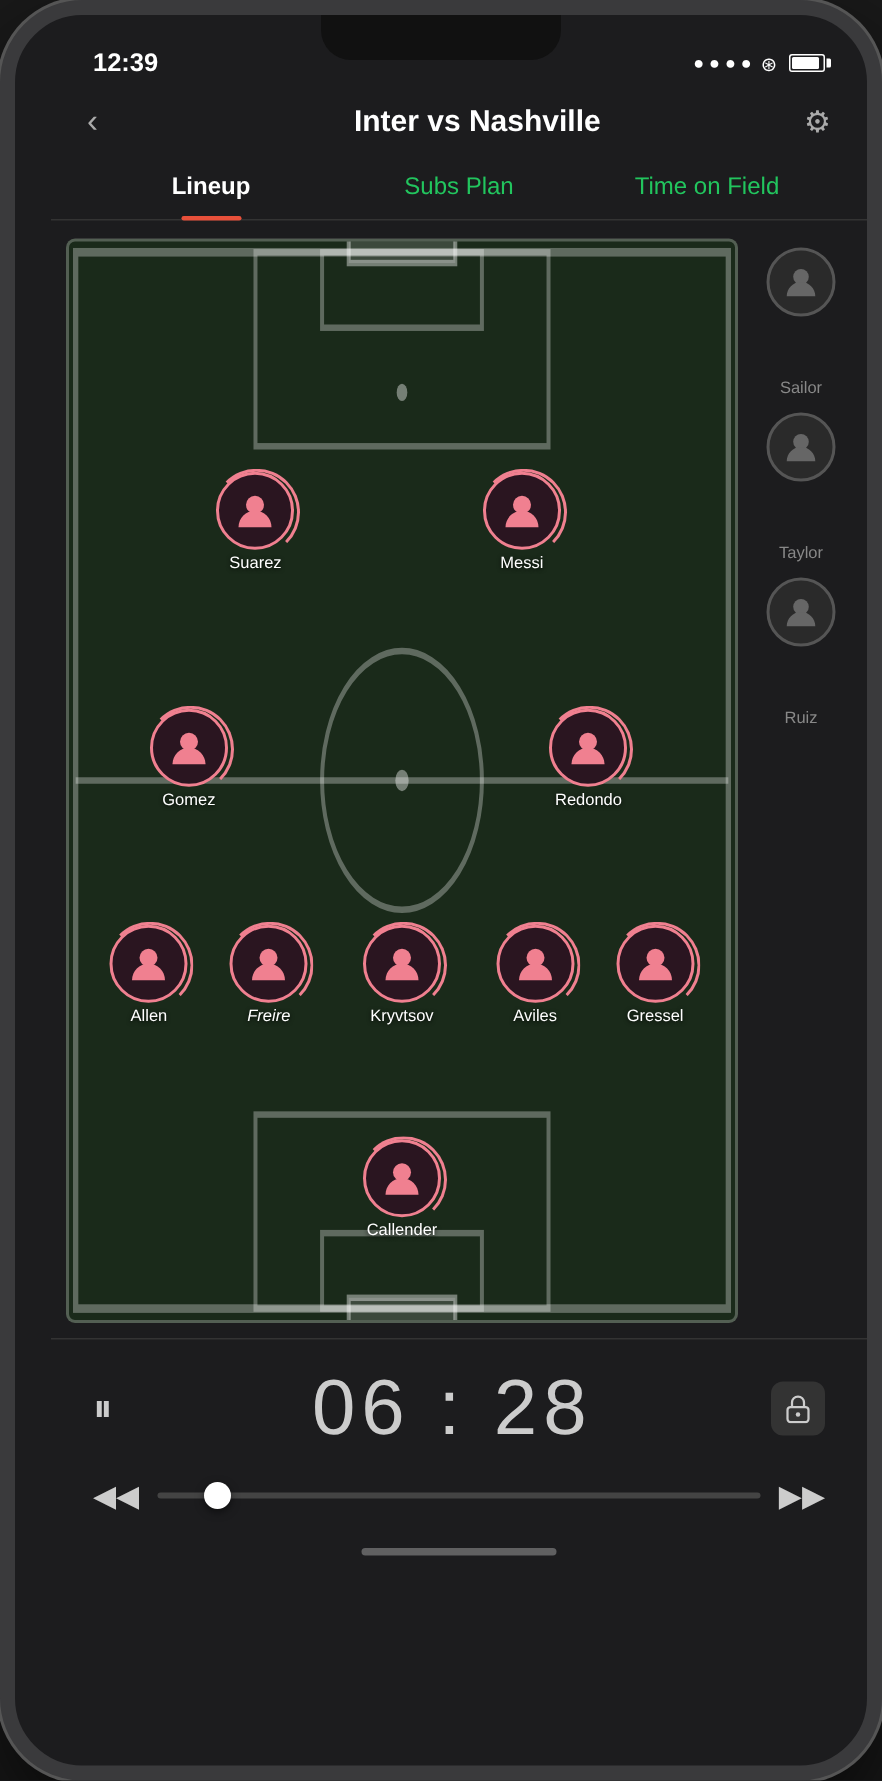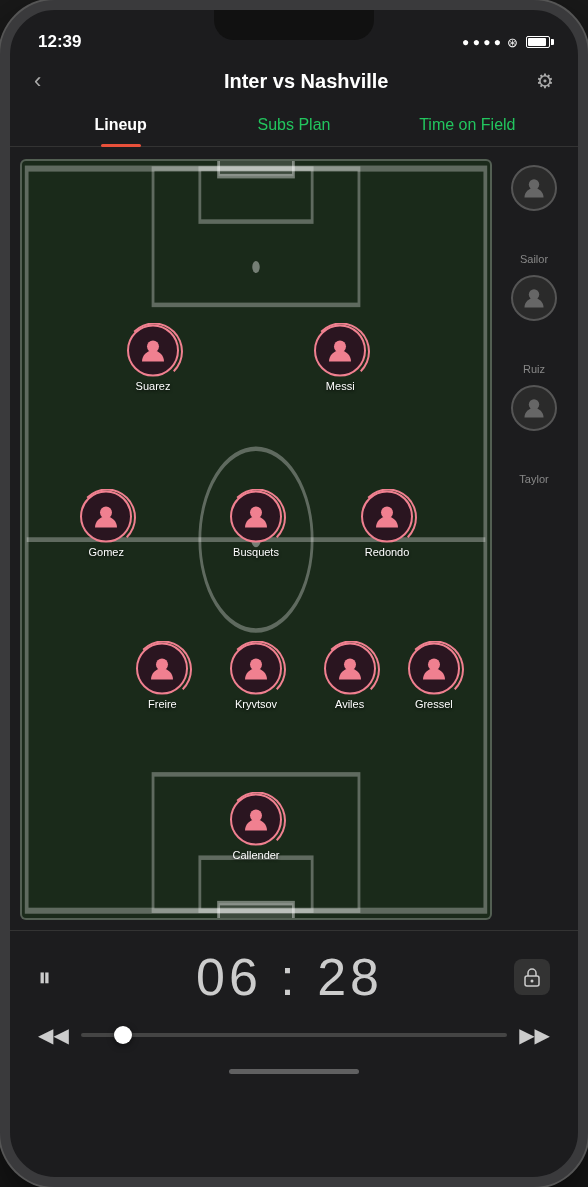--- a/index.html
+++ b/index.html
@@ -13,20 +13,21 @@
     }
     .phone-frame {
       width: 588px;
       height: 1187px;
       background: #1c1c1e;
       border-radius: 55px;
       border: 10px solid #3a3a3c;
       position: relative;
       overflow: hidden;
       box-shadow: 0 0 0 2px #555, 0 30px 80px rgba(0,0,0,0.8);
+      padding-left: 24px;
     }
     .phone-frame::before {
       content: '';
       position: absolute;
       top: 0; left: 50%;
       transform: translateX(-50%);
       width: 160px; height: 30px;
       background: #111;
       border-radius: 0 0 20px 20px;
       z-index: 100;
@@ -393,39 +394,39 @@
           </div>
           <div class="player" style="left: 18%; top: 48%;">
             <div class="player-avatar">
               <svg viewBox="0 0 30 30" fill="none" xmlns="http://www.w3.org/2000/svg">
     <circle cx="15" cy="11" r="6" fill="#f08090"></circle>
     <path d="M4 26c0-6.075 4.925-11 11-11s11 4.925 11 11" fill="#f08090"></path>
   </svg>
             </div>
             <span class="player-name">Gomez</span>
           </div>
-          <div class="player" style="left: 50%; top: 48%;">
-            <div class="player-avatar">
-              <svg viewBox="0 0 30 30" fill="none" xmlns="http://www.w3.org/2000/svg">
-    <circle cx="15" cy="11" r="6" fill="#f08090"></circle>
-    <path d="M4 26c0-6.075 4.925-11 11-11s11 4.925 11 11" fill="#f08090"></path>
-  </svg>
-            </div>
-            <span class="player-name">Busquets</span>
-          </div>
           <div class="player" style="left: 78%; top: 48%;">
             <div class="player-avatar">
               <svg viewBox="0 0 30 30" fill="none" xmlns="http://www.w3.org/2000/svg">
     <circle cx="15" cy="11" r="6" fill="#f08090"></circle>
     <path d="M4 26c0-6.075 4.925-11 11-11s11 4.925 11 11" fill="#f08090"></path>
   </svg>
             </div>
             <span class="player-name">Redondo</span>
           </div>
-          <div class="player" style="left: 30%; top: 68%;">
+          <div class="player" style="left: 12%; top: 68%;">
+            <div class="player-avatar">
+              <svg viewBox="0 0 30 30" fill="none" xmlns="http://www.w3.org/2000/svg">
+    <circle cx="15" cy="11" r="6" fill="#f08090"></circle>
+    <path d="M4 26c0-6.075 4.925-11 11-11s11 4.925 11 11" fill="#f08090"></path>
+  </svg>
+            </div>
+            <span class="player-name">Allen</span>
+          </div>
+          <div class="player" style="left: 30%; top: 68%; font-style: italic;">
             <div class="player-avatar">
               <svg viewBox="0 0 30 30" fill="none" xmlns="http://www.w3.org/2000/svg">
     <circle cx="15" cy="11" r="6" fill="#f08090"></circle>
     <path d="M4 26c0-6.075 4.925-11 11-11s11 4.925 11 11" fill="#f08090"></path>
   </svg>
             </div>
             <span class="player-name">Freire</span>
           </div>
           <div class="player" style="left: 50%; top: 68%;">
             <div class="player-avatar">
@@ -476,30 +477,30 @@
           </div>
           <span class="sub-name">Sailor</span>
         </div>
         <div class="sub-player">
           <div class="sub-avatar">
             <svg viewBox="0 0 30 30" fill="none" xmlns="http://www.w3.org/2000/svg">
     <circle cx="15" cy="11" r="6" fill="#666"></circle>
     <path d="M4 26c0-6.075 4.925-11 11-11s11 4.925 11 11" fill="#666"></path>
   </svg>
           </div>
-          <span class="sub-name">Ruiz</span>
+          <span class="sub-name">Taylor</span>
         </div>
         <div class="sub-player">
           <div class="sub-avatar">
             <svg viewBox="0 0 30 30" fill="none" xmlns="http://www.w3.org/2000/svg">
     <circle cx="15" cy="11" r="6" fill="#666"></circle>
     <path d="M4 26c0-6.075 4.925-11 11-11s11 4.925 11 11" fill="#666"></path>
   </svg>
           </div>
-          <span class="sub-name">Taylor</span>
+          <span class="sub-name">Ruiz</span>
         </div>
       </div>
 
   </div>
 
   <div class="bottom-controls">
     <div class="timer-row">
       <span class="pause-btn">⏸</span>
       <span class="timer-display">06 : 28</span>
       <div class="lock-btn">

